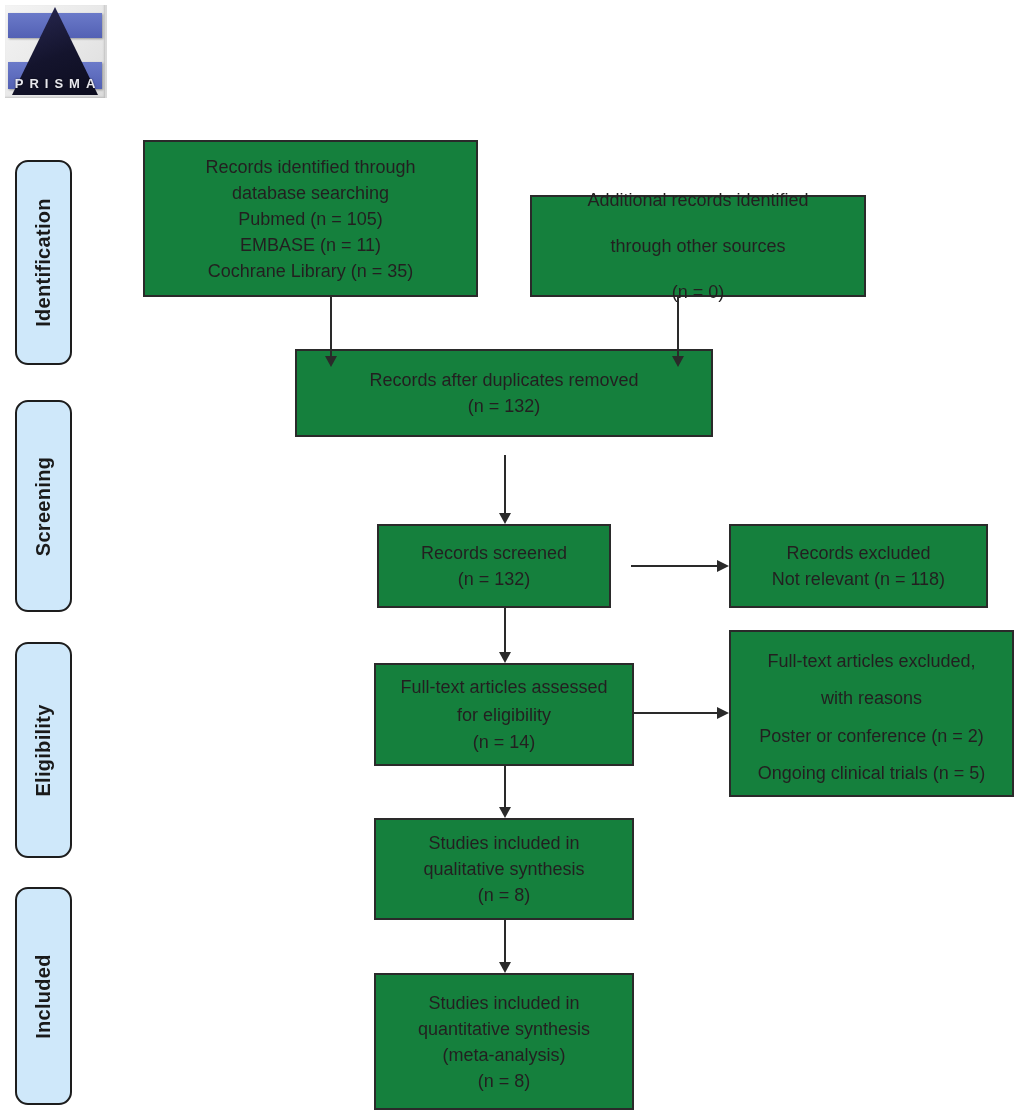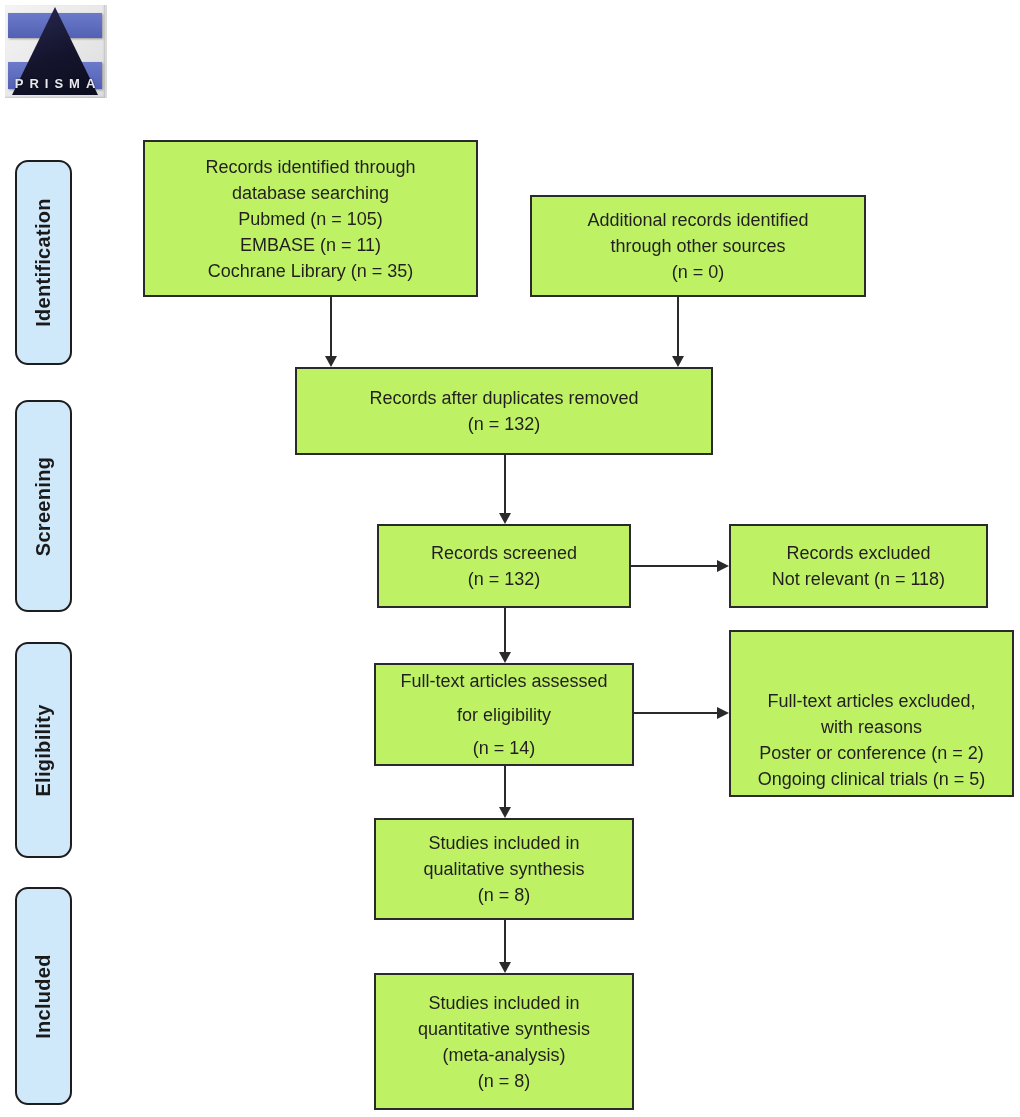--- a/index.html
+++ b/index.html
@@ -59,29 +59,29 @@
     white-space: nowrap;
     font-weight: bold;
     font-size: 20px;
     color: #1a1a1a;
     letter-spacing: 0.3px;
   }
 
   
   .node {
     position: absolute;
-    background: #bef264;
+    background: #15803d;
     border: 2px solid #2a2a2a;
     display: flex; flex-direction: column;
     justify-content: center; align-items: center;
     text-align: center;
     font-size: 18px;
     line-height: 26px;
     color: #231f20;
-    padding: 3px 5px;
+    padding: 9px 5px;
   }
 
   
   .vline { position: absolute; width: 2px; background: #2a2a2a; }
   .hline { position: absolute; height: 2px; background: #2a2a2a; }
   .arrow-down {
     position: absolute; width: 0; height: 0;
     border-left: 6px solid transparent;
     border-right: 6px solid transparent;
     border-top: 11px solid #2a2a2a;
@@ -120,48 +120,48 @@
   </div>
 
   <div class="node" style="left:143px;top:140px;width:335px;height:157px;">
     <div>Records identified through</div>
     <div>database searching</div>
     <div>Pubmed (n = 105)</div>
     <div>EMBASE (n = 11)</div>
     <div>Cochrane Library (n = 35)</div>
   </div>
 
-  <div class="node" style="left:530px;top:195px;width:336px;height:102px;">
+  <div class="node" style="left:530px;top:195px;width:336px;height:102px;gap:20px;">
     <div>Additional records identified</div>
     <div>through other sources</div>
     <div>(n = 0)</div>
   </div>
 
-  <div class="node" style="left:295px;top:367px;width:418px;height:88px;">
+  <div class="node" style="left:295px;top:349px;width:418px;height:88px;">
     <div>Records after duplicates removed</div>
     <div>(n = 132)</div>
   </div>
 
-  <div class="node" style="left:377px;top:524px;width:254px;height:84px;">
+  <div class="node" style="left:377px;top:524px;width:234px;height:84px;">
     <div>Records screened</div>
     <div>(n = 132)</div>
   </div>
 
   <div class="node" style="left:729px;top:524px;width:259px;height:84px;align-items:center;">
     <div>Records excluded</div>
     <div>Not relevant (n = 118)</div>
   </div>
 
   <div class="node" style="left:374px;top:663px;width:260px;height:103px;justify-content:space-between;">
     <div>Full-text articles assessed</div>
     <div>for eligibility</div>
     <div>(n = 14)</div>
   </div>
 
-  <div class="node" style="left:729px;top:630px;width:285px;height:167px;justify-content:flex-end;padding-top:16px;">
+  <div class="node" style="left:729px;top:630px;width:285px;height:167px;justify-content:space-between;padding-top:16px;">
     <div>Full-text articles excluded,</div>
     <div>with reasons</div>
     <div>Poster or conference (n = 2)</div>
     <div>Ongoing clinical trials (n = 5)</div>
   </div>
 
   <div class="node" style="left:374px;top:818px;width:260px;height:102px;">
     <div>Studies included in</div>
     <div>qualitative synthesis</div>
     <div>(n = 8)</div>

